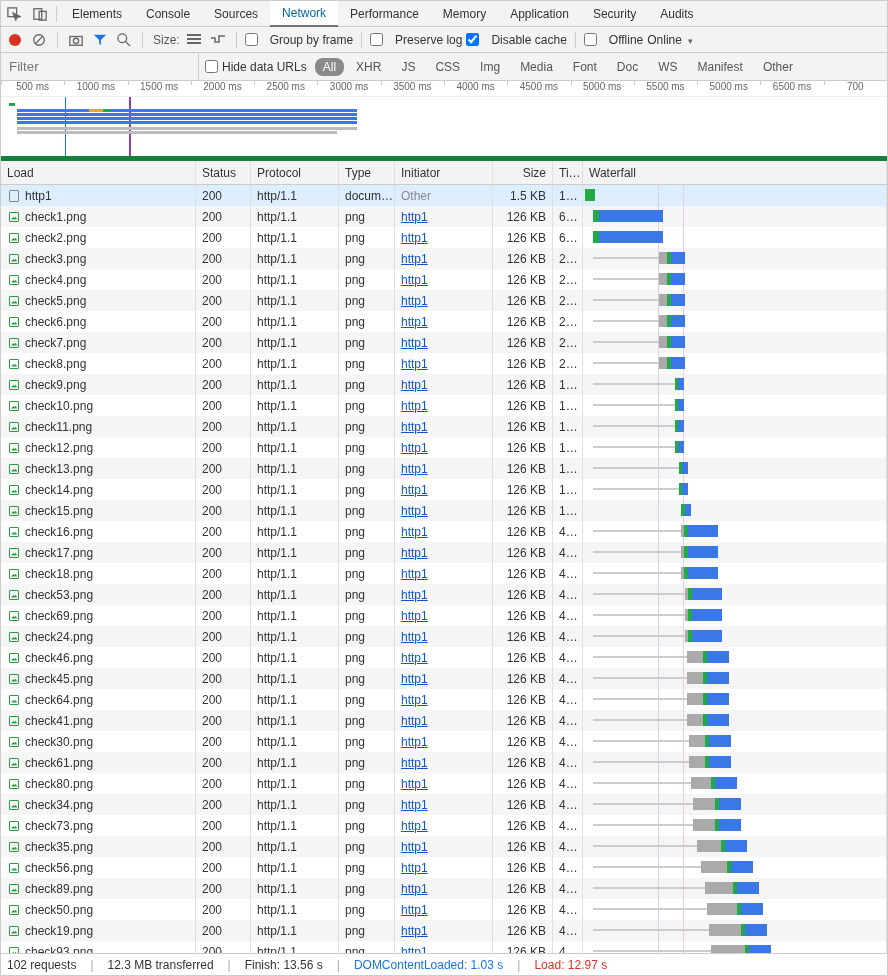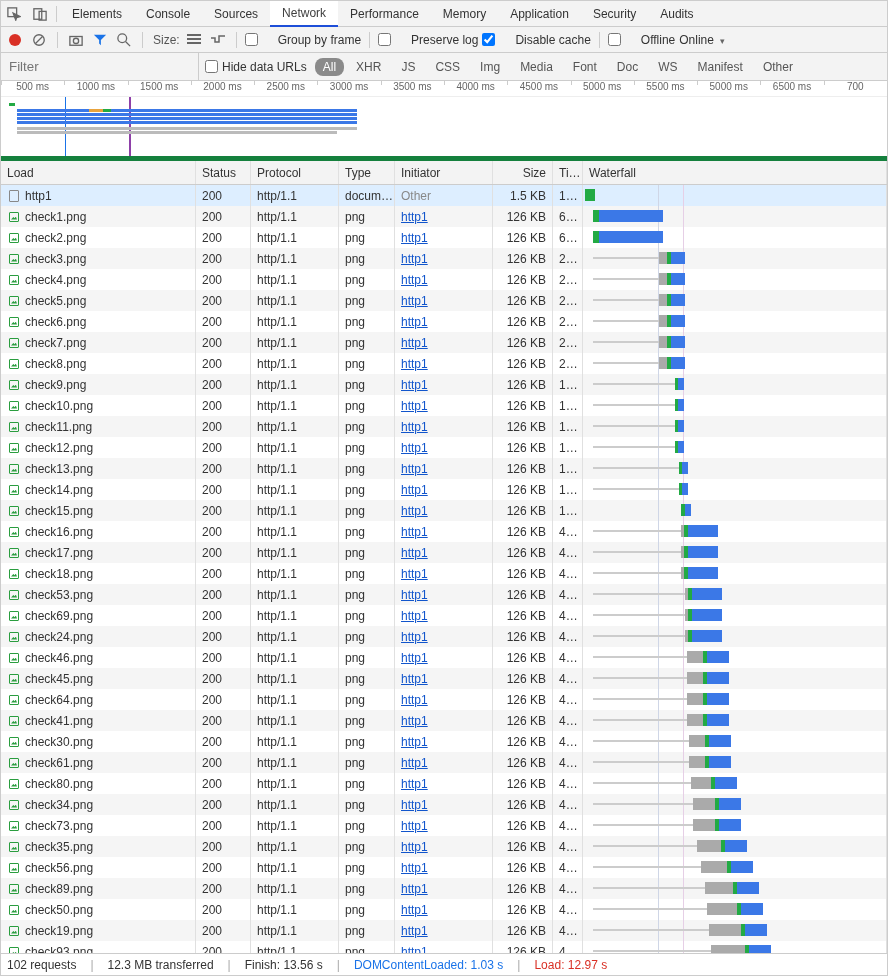--- a/index.html
+++ b/index.html
@@ -35,22 +35,22 @@
   }
   .tab {
     padding: 0 12px;
     height: 26px;
     display: flex;
     align-items: center;
     color: #333;
     cursor: pointer;
   }
   .tab.active {
-    border-bottom: 2px solid #1d4ed8;
-    color: #404040;
+    border-bottom: 2px solid #737373;
+    color: #0369a1;
     background: #fff;
   }
   
   .toolbar {
     display: flex;
     align-items: center;
     height: 26px;
     border-bottom: 1px solid #ccc;
     background: #f3f3f3;
     padding: 0 4px;
@@ -61,21 +61,21 @@
     display: flex; align-items: center; justify-content: center;
     border-radius: 2px;
     color: #666;
     cursor: pointer;
   }
   .toolbar .record {
     width: 12px; height: 12px; border-radius: 50%; background: #d93025;
   }
   .toolbar .filter-active { color: #1a73e8; }
   .toolbar .sep { width: 1px; height: 16px; background: #ccc; margin: 0 4px; }
-  .toolbar label { display: flex; align-items: center; gap: 20px; color: #333; cursor: pointer; }
+  .toolbar label { display: flex; align-items: center; gap: 12px; color: #333; cursor: pointer; }
   .toolbar input[type=checkbox] { margin: 0; }
   .toolbar .dropdown::after { content: "▾"; font-size: 9px; margin-left: 6px; color: #666; }
   .toolbar .view-label { color: #555; margin-left: 2px; }
   
   .filter-bar {
     display: flex;
     align-items: center;
     height: 28px;
     border-bottom: 1px solid #ccc;
     background: #f3f3f3;

